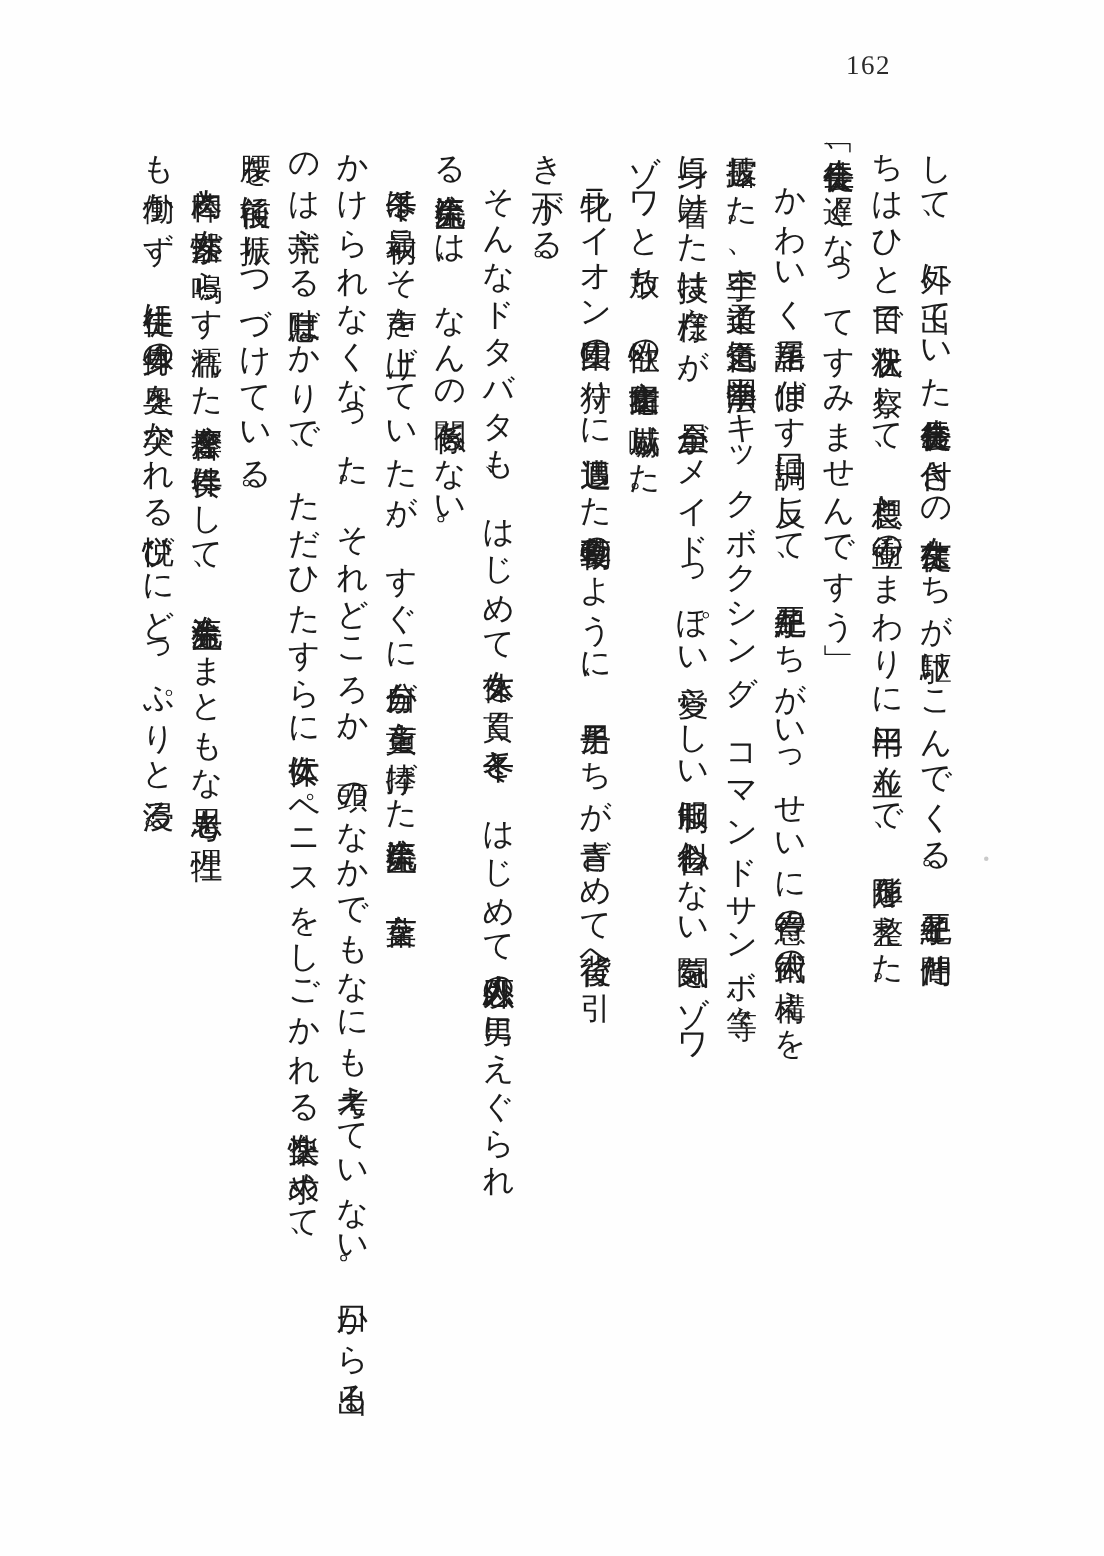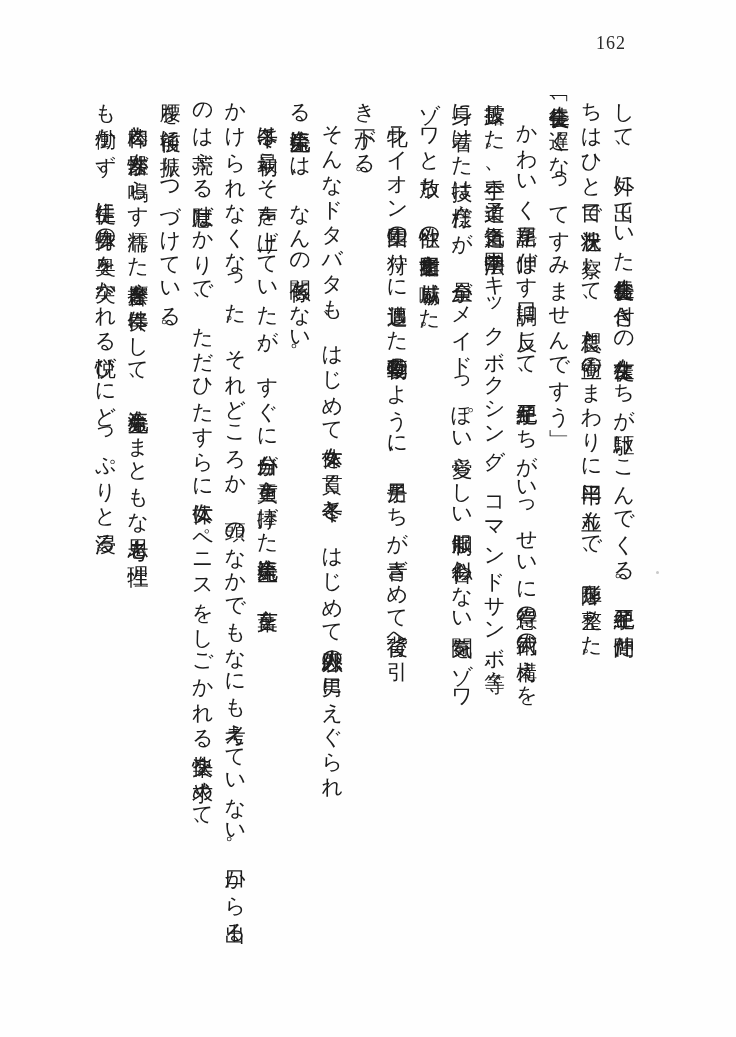--- a/index.html
+++ b/index.html
@@ -13,21 +13,21 @@
   }
   .book-page {
     position: relative;
     width: 736px;
     height: 1037px;
     background: #fefefe;
   }
   .page-number {
     position: absolute;
     top: 33px;
-    left: 596px;
+    left: 564px;
     font-size: 18px;
     letter-spacing: 1px;
     color: #2b2b2b;
   }
   .text-block {
     position: absolute;
     top: 88px;
     right: 96px;
     width: 552px;
     height: 880px;

